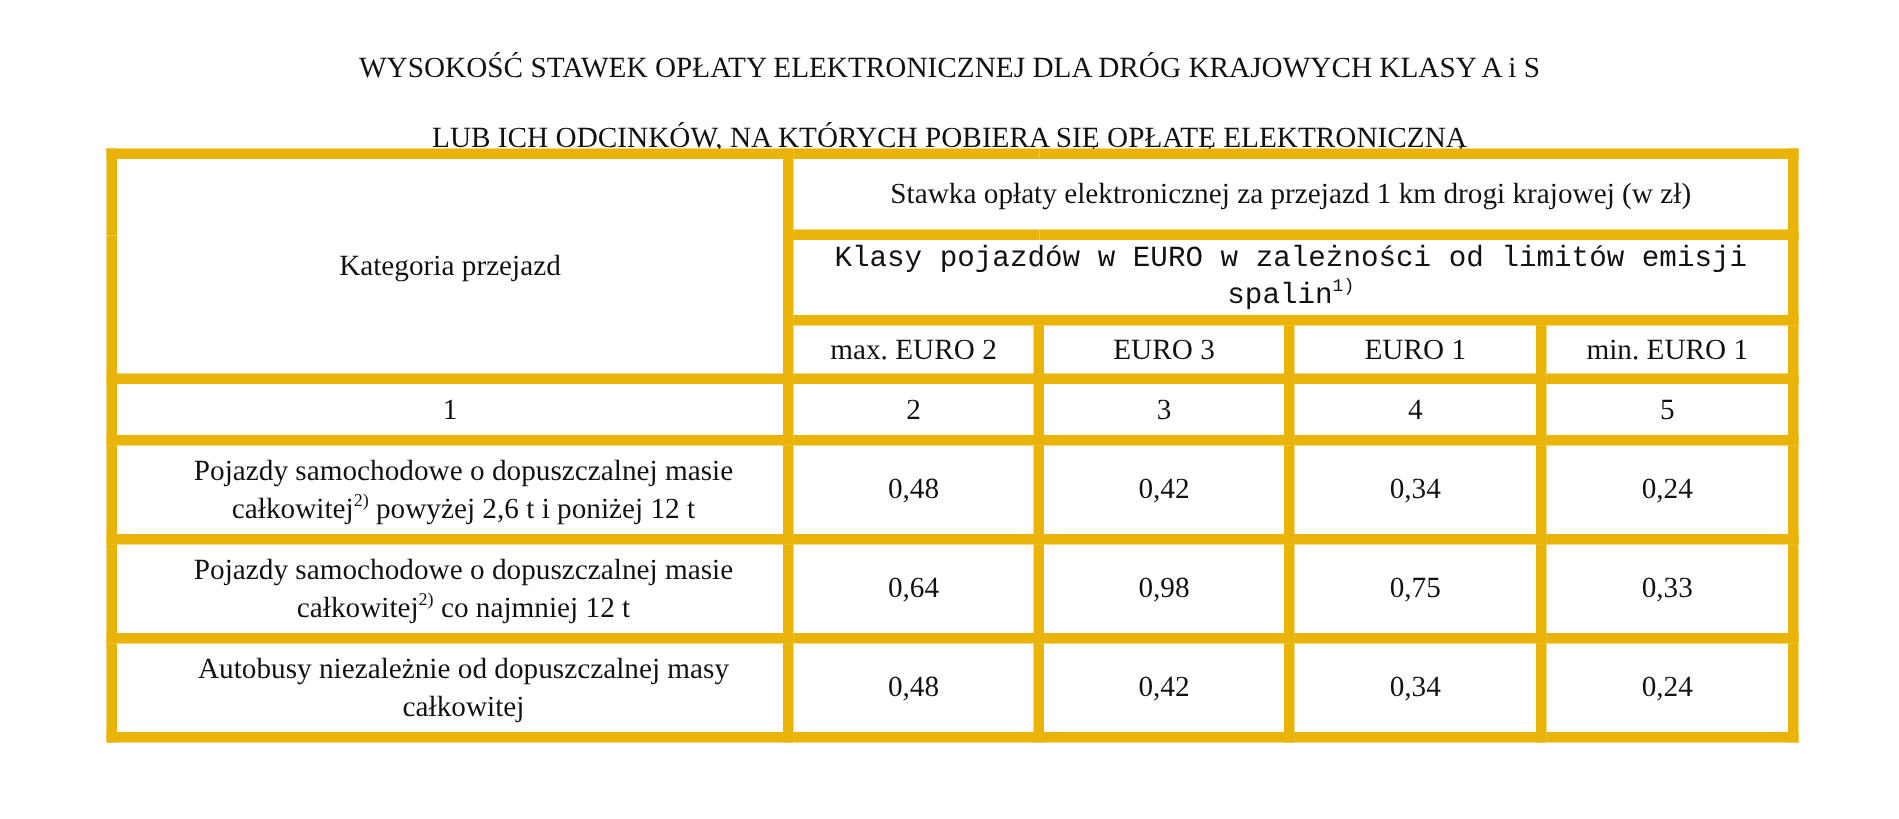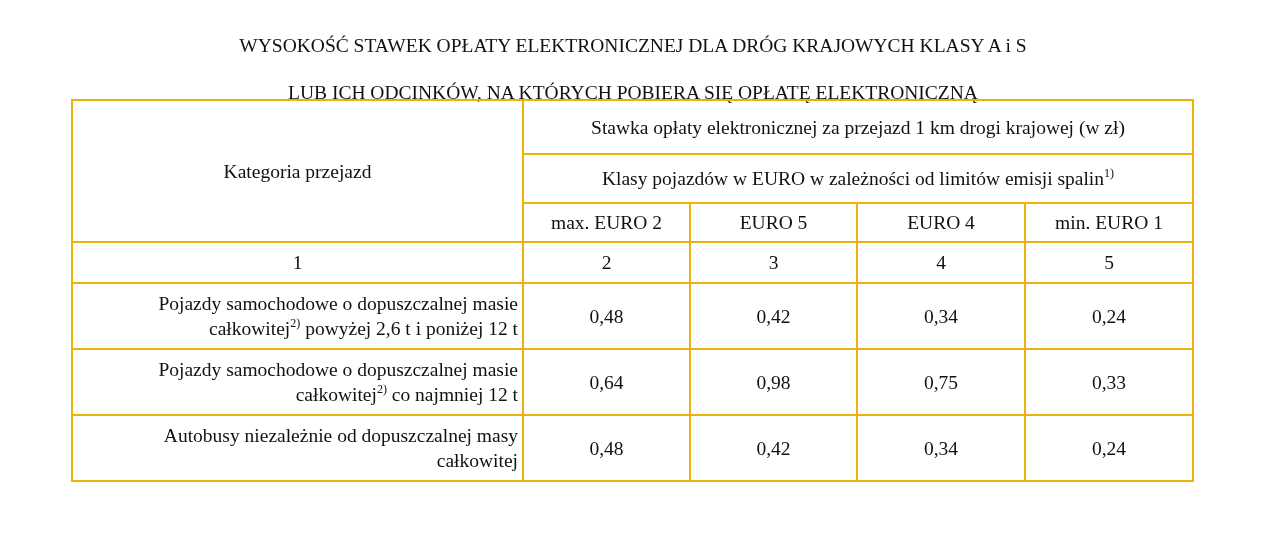--- a/index.html
+++ b/index.html
@@ -4,26 +4,26 @@
 <style>
   html, body { margin: 0; padding: 0; background: #ffffff; }
   body { width: 1266px; height: 546px; position: relative; overflow: hidden;
          font-family: "Liberation Serif", "DejaVu Serif", serif; color: #111; }
   .title { position: absolute; left: 0; width: 1266px; text-align: center;
            font-size: 19.5px; letter-spacing: 0; line-height: 24px; }
   .t1 { top: 34px; }
   .t2 { top: 59px; margin-top: 22px; }
   table { position: absolute; left: 71px; top: 99px; border-collapse: collapse;
           table-layout: fixed; width: 1121px; }
-  td { border: 2px solid #eab308; font-size: 19.5px; text-align: center;
+  td { border: 7px solid #eab308; font-size: 19.5px; text-align: center;
        vertical-align: middle; padding: 0; line-height: 25px; }
-  td.left { text-align: right; padding-left: 22px; padding-right: 4px; }
+  td.left { text-align: center; padding-left: 22px; padding-right: 4px; }
   sup { font-size: 12px; line-height: 0; vertical-align: 8px; }
   .r1 { height: 54px; }
-  .r2 { height: 49px; }
+  .r2 { height: 49px; font-family: Liberation Mono, monospace; }
   .r3 { height: 39px; }
   .r4 { height: 41px; }
   .rd { height: 66px; }
 </style>
 </head>
 <body>
 
 <div class="title t1">WYSOKOŚĆ STAWEK OPŁATY ELEKTRONICZNEJ DLA DRÓG KRAJOWYCH KLASY A i S</div>
 <div class="title t2">LUB ICH ODCINKÓW, NA KTÓRYCH POBIERA SIĘ OPŁATĘ ELEKTRONICZNĄ</div>
 
@@ -38,22 +38,22 @@
   <tbody>
       <tr class="r1">
     <td rowspan="3">Kategoria przejazd</td>
     <td colspan="4">Stawka opłaty elektronicznej za przejazd 1 km drogi krajowej (w zł)</td>
   </tr>
   <tr class="r2">
     <td colspan="4"><span>Klasy pojazdów w EURO w zależności od limitów emisji spalin</span><sup>1)</sup></td>
   </tr>
   <tr class="r3">
     <td>max. EURO 2</td>
-    <td>EURO 5</td>
-    <td>EURO 4</td>
+    <td>EURO 3</td>
+    <td>EURO 1</td>
     <td>min. EURO 1</td>
   </tr>
   <tr class="r4">
     <td>1</td>
     <td>2</td>
     <td>3</td>
     <td>4</td>
     <td>5</td>
   </tr>
   <tr class="rd">

